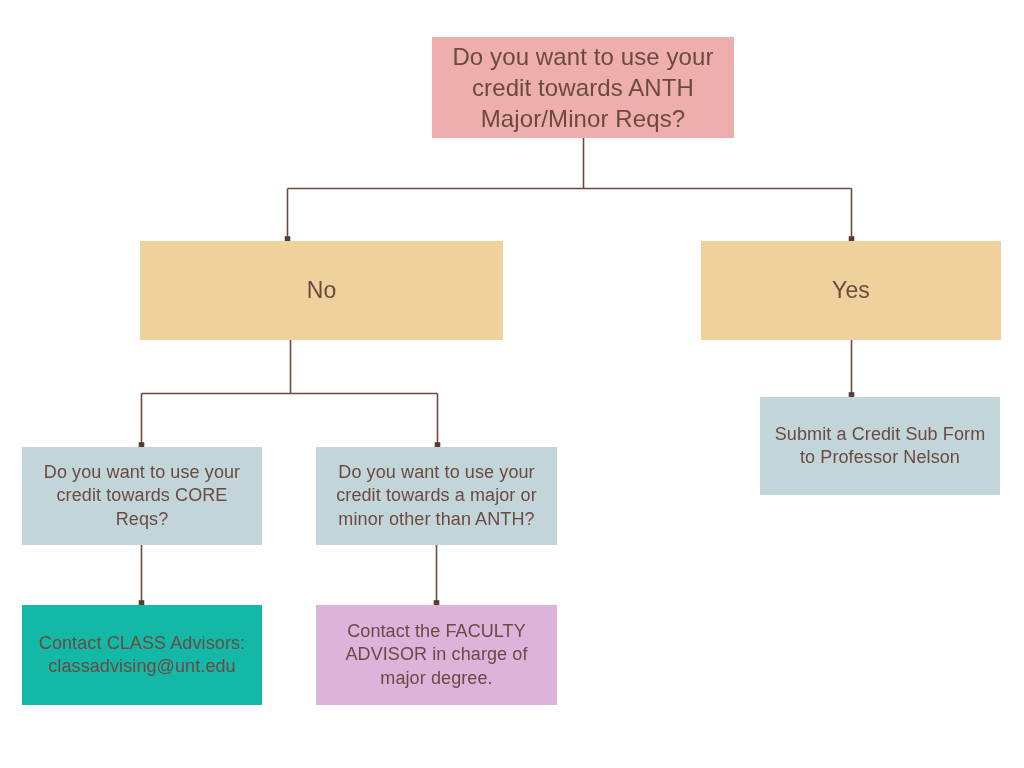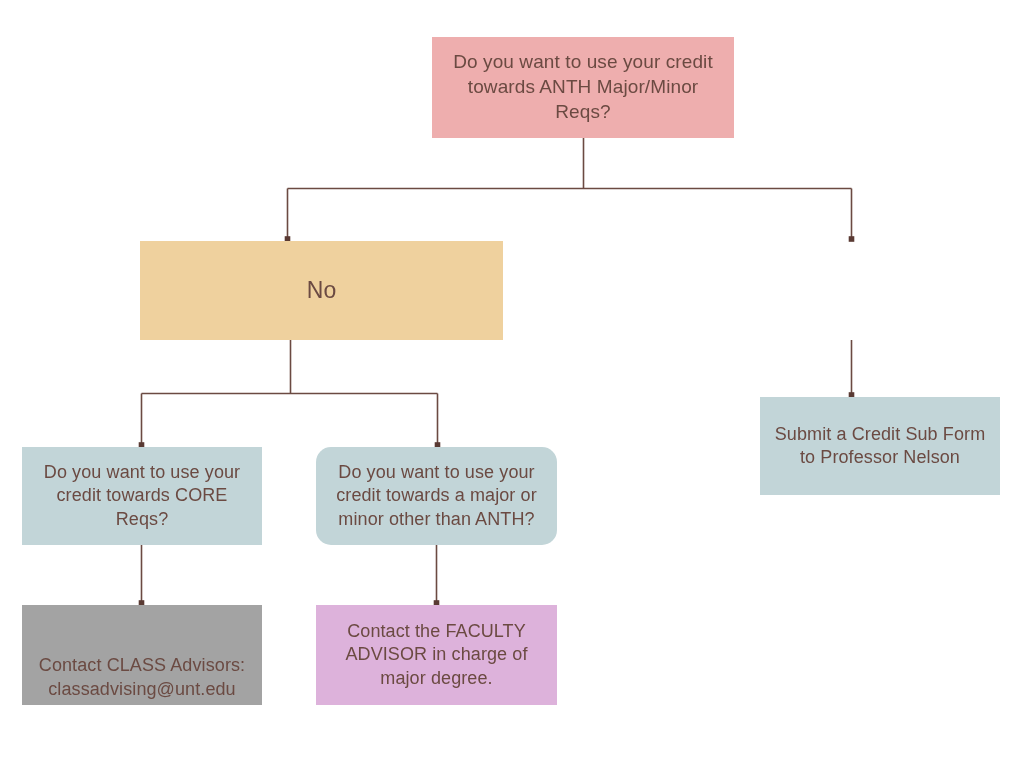--- a/index.html
+++ b/index.html
@@ -41,21 +41,21 @@
     letter-spacing: 0.1px;
   }
   .node-text {
     display: block;
     width: 100%;
     white-space: pre-line;
   }
   .n-root {
     left: 432px;  top: 37px;  width: 302px; height: 101px;
     background: #eeaeae;
-    font-size: 19px;
+    font-size: 24px;
     text-align: center;
   }
   .n-no {
     left: 140px;  top: 241px; width: 363px; height: 99px;
     background: #efd19e;
     font-size: 23px;
   }
   .n-yes {
     left: 701px;  top: 241px; width: 300px; height: 99px;
     background: #efd19e;
@@ -63,33 +63,31 @@
   }
   .n-core {
     left: 22px;   top: 447px; width: 240px; height: 98px;
     background: #c2d5d8;
     font-size: 18px;
   }
   .n-othermajor {
     left: 316px;  top: 447px; width: 241px; height: 98px;
     background: #c2d5d8;
     font-size: 18px;
-    border-radius: 15px;
   }
   .n-creditsub {
     left: 732px;  top: 397px; width: 240px; height: 98px;
     background: #c2d5d8;
     font-size: 18px;
     margin-left: 28px;
   }
   .n-class-advisors {
     left: 22px;   top: 605px; width: 240px; height: 100px;
-    background: #a3a3a3;
+    background: #14b8a6;
     font-size: 18px;
-    align-items: flex-end;
   }
   .n-faculty-advisor {
     left: 316px;  top: 605px; width: 241px; height: 100px;
     background: #ddb2db;
     font-size: 18px;
   }
 </style>
 </head>
 <body>
 
@@ -125,20 +123,23 @@
   </svg>
 
   <div class="node n-root">
     <span class="node-text">Do you want to use your credit towards ANTH Major/Minor Reqs?</span>
   </div>
 
   <div class="node n-no">
     <span class="node-text">No</span>
   </div>
 
+  <div class="node n-yes">
+    <span class="node-text">Yes</span>
+  </div>
 
   <div class="node n-core">
     <span class="node-text">Do you want to use your credit towards CORE Reqs?</span>
   </div>
 
   <div class="node n-othermajor">
     <span class="node-text">Do you want to use your credit towards a major or minor other than ANTH?</span>
   </div>
 
   <div class="node n-creditsub">

